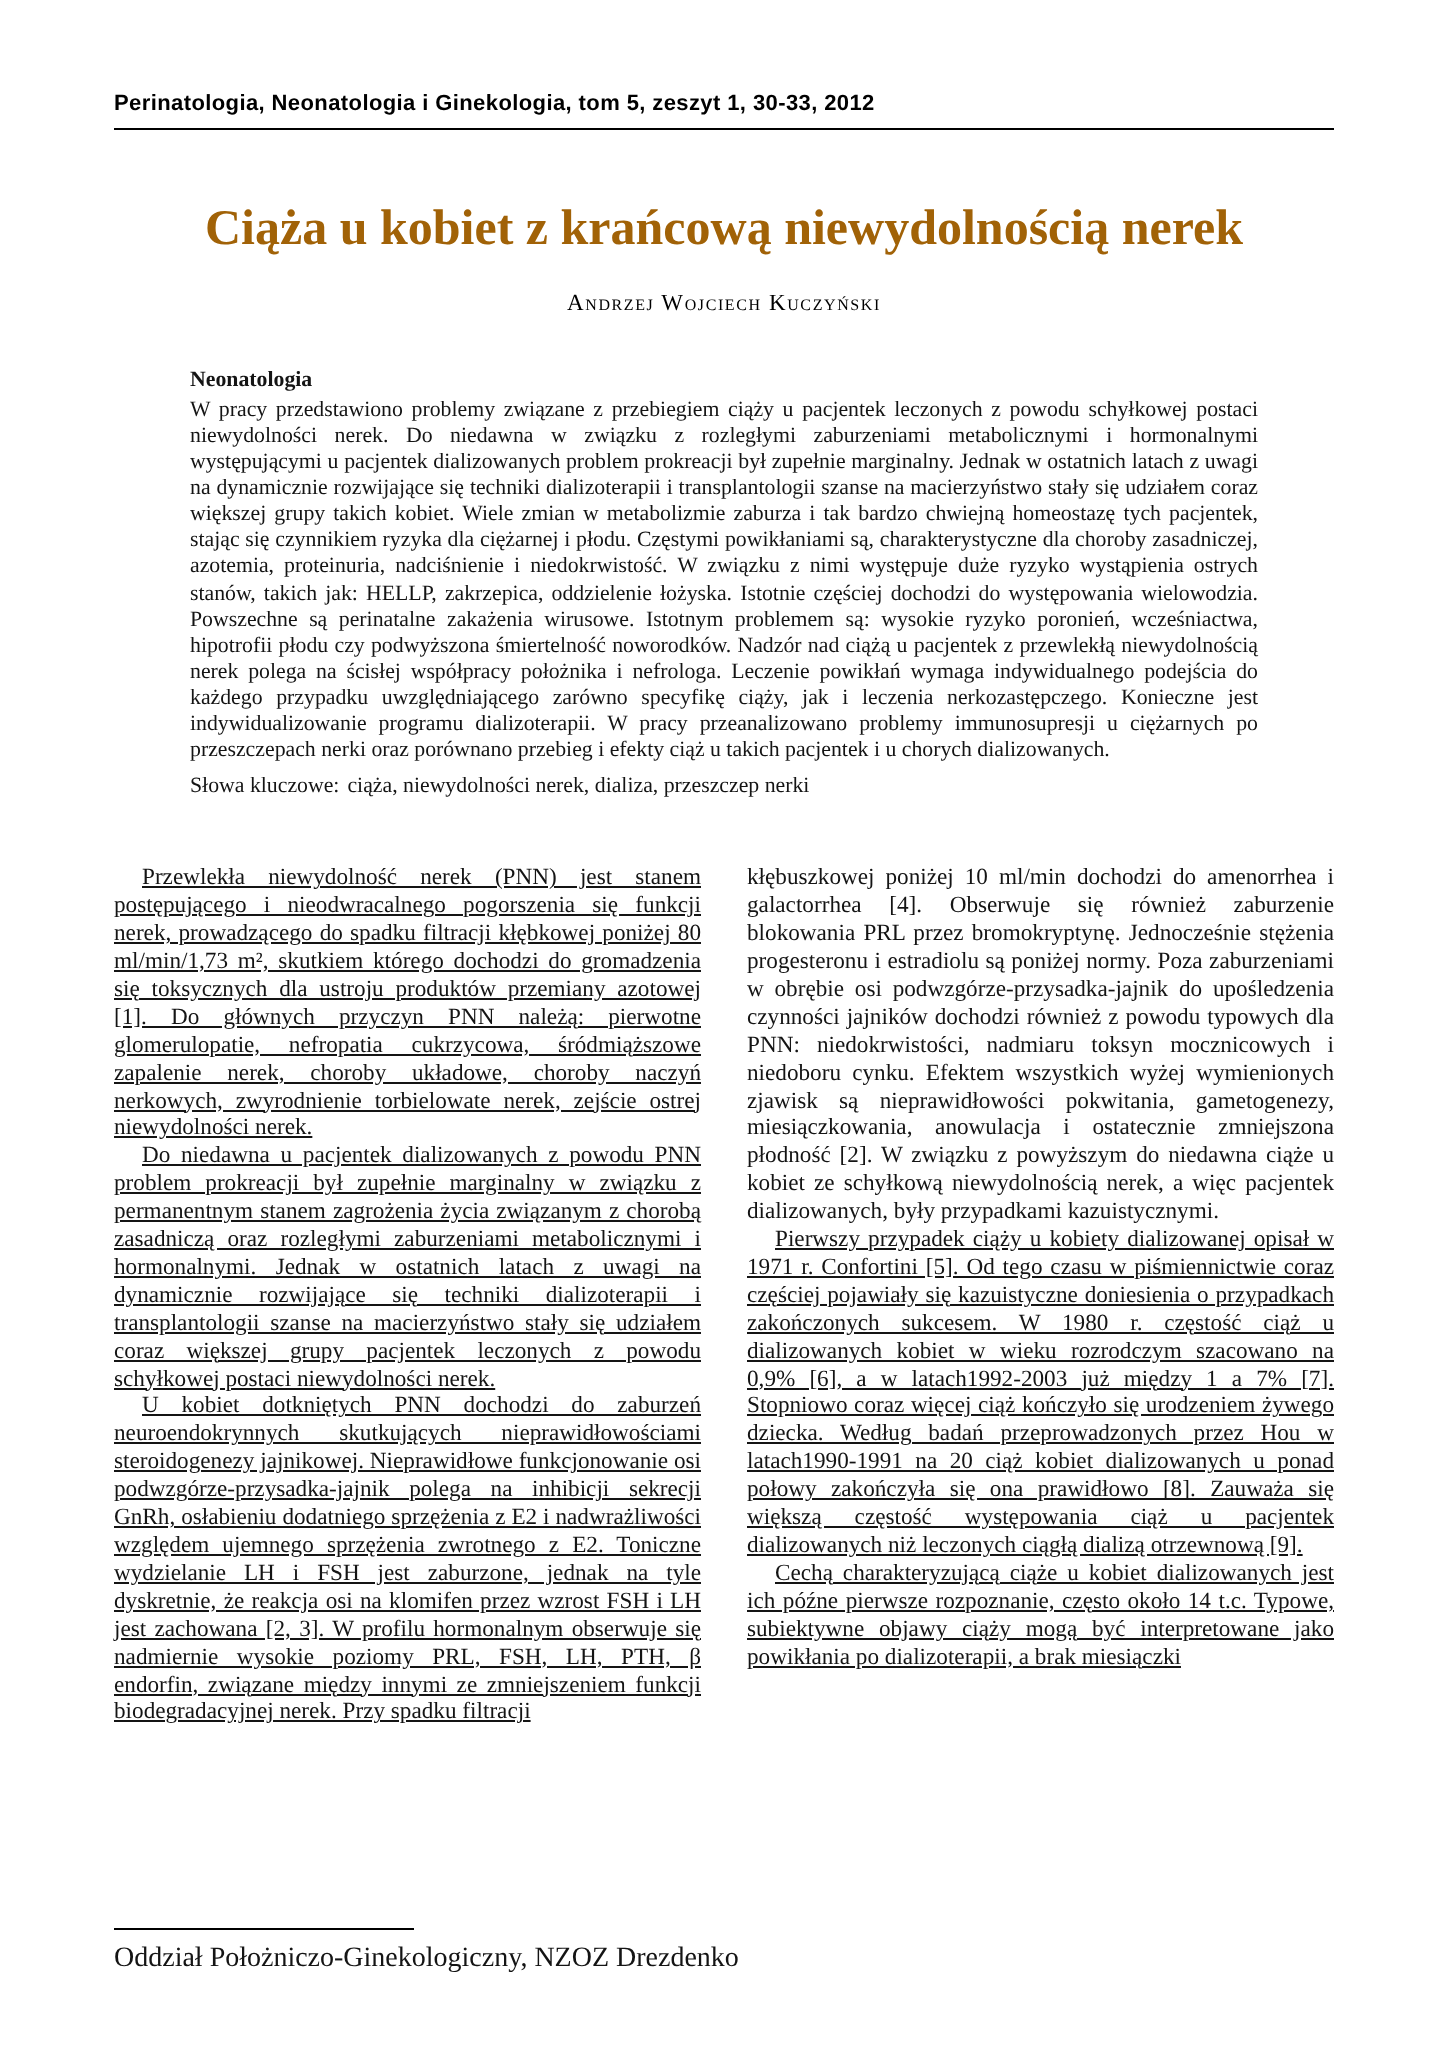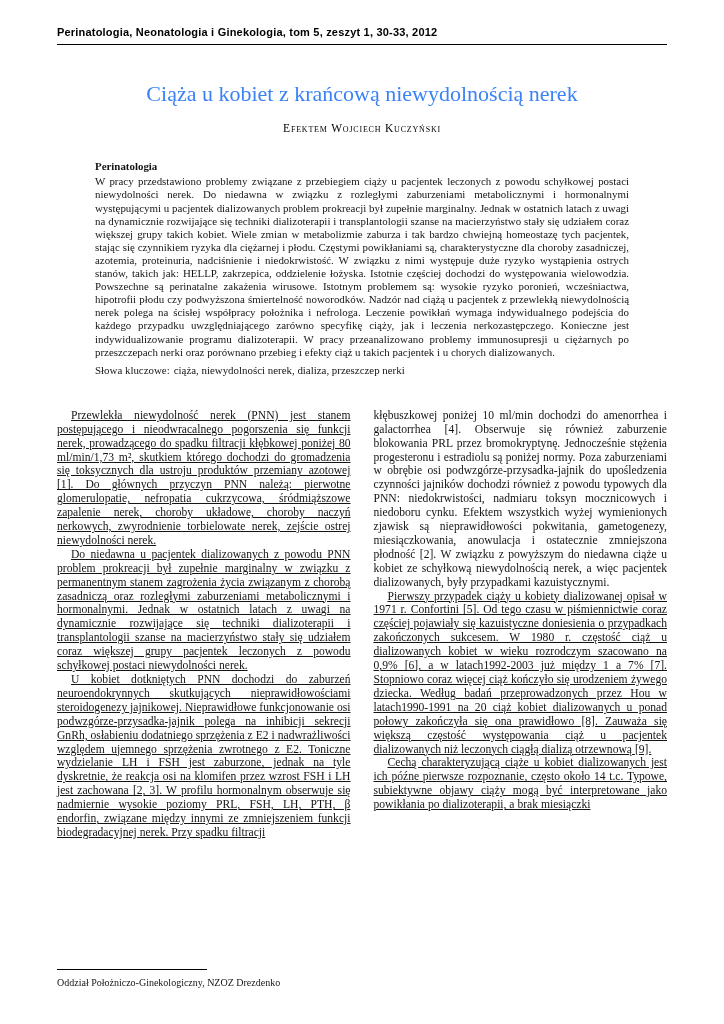--- a/index.html
+++ b/index.html
@@ -1,44 +1,44 @@
 <!DOCTYPE html>
 <html lang="pl"><head>
 <meta charset="utf-8">
 <style>
   html, body { margin: 0; padding: 0; background: #ffffff; }
   .page {
     position: relative;
     width: 724px;
     height: 1024px;
     box-sizing: border-box;
-    padding: 26px 57px 0 57px;
+    padding: 46px 57px 0 57px;
     background: #ffffff;
     font-family: "Liberation Serif", serif;
     color: #141414;
     overflow: hidden;
   }
   .running-head {
     font-family: "Liberation Sans", sans-serif;
     font-weight: bold;
     font-size: 11px;
     letter-spacing: 0.2px;
     color: #000;
   }
   .head-rule {
     border-bottom: 1.6px solid #000;
     margin-top: 6px;
   }
   h1.article-title {
-    font-size: 22px;
+    font-size: 25px;
     line-height: 1.15;
-    font-weight: normal;
+    font-weight: bold;
     text-align: center;
     margin: 36px 0 0 0;
-    color: #3b82f6;
+    color: #a16207;
   }
   .author {
     text-align: center;
     font-variant: small-caps;
     font-size: 11.5px;
     letter-spacing: 0.8px;
     margin-top: 16px;
     color: #000;
   }
   .abstract {
@@ -65,44 +65,44 @@
     line-height: 13.9px;
     text-align: justify;
   }
   .col p { margin: 0; }
   .col p.indent { text-indent: 14px; text-decoration: underline; }
   .col p.noindent { text-indent: 0; }
   .footnote {
     position: absolute;
     left: 57px;
     bottom: 36px;
-    font-size: 10px;
+    font-size: 14px;
   }
   .foot-rule {
     width: 150px;
     border-top: 1px solid #000;
     margin-bottom: 7px;
   }
 </style>
 </head>
 <body>
 
 <div class="page">
 
   <header>
     <div class="running-head">Perinatologia, Neonatologia i Ginekologia, tom 5, zeszyt 1, 30-33, 2012</div>
     <div class="head-rule"></div>
   </header>
 
   <h1 class="article-title">Ciąża u kobiet z krańcową niewydolnością nerek</h1>
 
-  <div class="author">Efektem Wojciech Kuczyński</div>
+  <div class="author">Andrzej Wojciech Kuczyński</div>
 
   <section class="abstract">
-    <div class="abs-heading">Perinatologia</div>
+    <div class="abs-heading">Neonatologia</div>
     <p class="abs-text">W pracy przedstawiono problemy związane z przebiegiem ciąży u pacjentek leczonych z powodu schyłkowej postaci niewydolności nerek. Do niedawna w związku z rozległymi zaburzeniami metabolicznymi i hormonalnymi występującymi u pacjentek dializowanych problem prokreacji był zupełnie marginalny. Jednak w ostatnich latach z uwagi na dynamicznie rozwijające się techniki dializoterapii i transplantologii szanse na macierzyństwo stały się udziałem coraz większej grupy takich kobiet. Wiele zmian w metabolizmie zaburza i tak bardzo chwiejną homeostazę tych pacjentek, stając się czynnikiem ryzyka dla ciężarnej i płodu. Częstymi powikłaniami są, charakterystyczne dla choroby zasadniczej, azotemia, proteinuria, nadciśnienie i niedokrwistość. W związku z nimi występuje duże ryzyko wystąpienia ostrych stanów, takich jak: HELLP, zakrzepica, oddzielenie łożyska. Istotnie częściej dochodzi do występowania wielowodzia. Powszechne są perinatalne zakażenia wirusowe. Istotnym problemem są: wysokie ryzyko poronień, wcześniactwa, hipotrofii płodu czy podwyższona śmiertelność noworodków. Nadzór nad ciążą u pacjentek z przewlekłą niewydolnością nerek polega na ścisłej współpracy położnika i nefrologa. Leczenie powikłań wymaga indywidualnego podejścia do każdego przypadku uwzględniającego zarówno specyfikę ciąży, jak i leczenia nerkozastępczego. Konieczne jest indywidualizowanie programu dializoterapii. W pracy przeanalizowano problemy immunosupresji u ciężarnych po przeszczepach nerki oraz porównano przebieg i efekty ciąż u takich pacjentek i u chorych dializowanych.</p>
     <p class="keywords">
       <span class="kw-label">Słowa kluczowe:</span><span>ciąża, niewydolności nerek, dializa, przeszczep nerki</span>
     </p>
   </section>
 
   <main class="columns">
     <div class="col">
       <p class="indent">Przewlekła niewydolność nerek (PNN) jest stanem postępującego i nieodwracalnego pogorszenia się funkcji nerek, prowadzącego do spadku filtracji kłębkowej poniżej 80 ml/min/1,73 m², skutkiem którego dochodzi do gromadzenia się toksycznych dla ustroju produktów przemiany azotowej [1]. Do głównych przyczyn PNN należą: pierwotne glomerulopatie, nefropatia cukrzycowa, śródmiąższowe zapalenie nerek, choroby układowe, choroby naczyń nerkowych, zwyrodnienie torbielowate nerek, zejście ostrej niewydolności nerek.</p>
       <p class="indent">Do niedawna u pacjentek dializowanych z powodu PNN problem prokreacji był zupełnie marginalny w związku z permanentnym stanem zagrożenia życia związanym z chorobą zasadniczą oraz rozległymi zaburzeniami metabolicznymi i hormonalnymi. Jednak w ostatnich latach z uwagi na dynamicznie rozwijające się techniki dializoterapii i transplantologii szanse na macierzyństwo stały się udziałem coraz większej grupy pacjentek leczonych z powodu schyłkowej postaci niewydolności nerek.</p>

